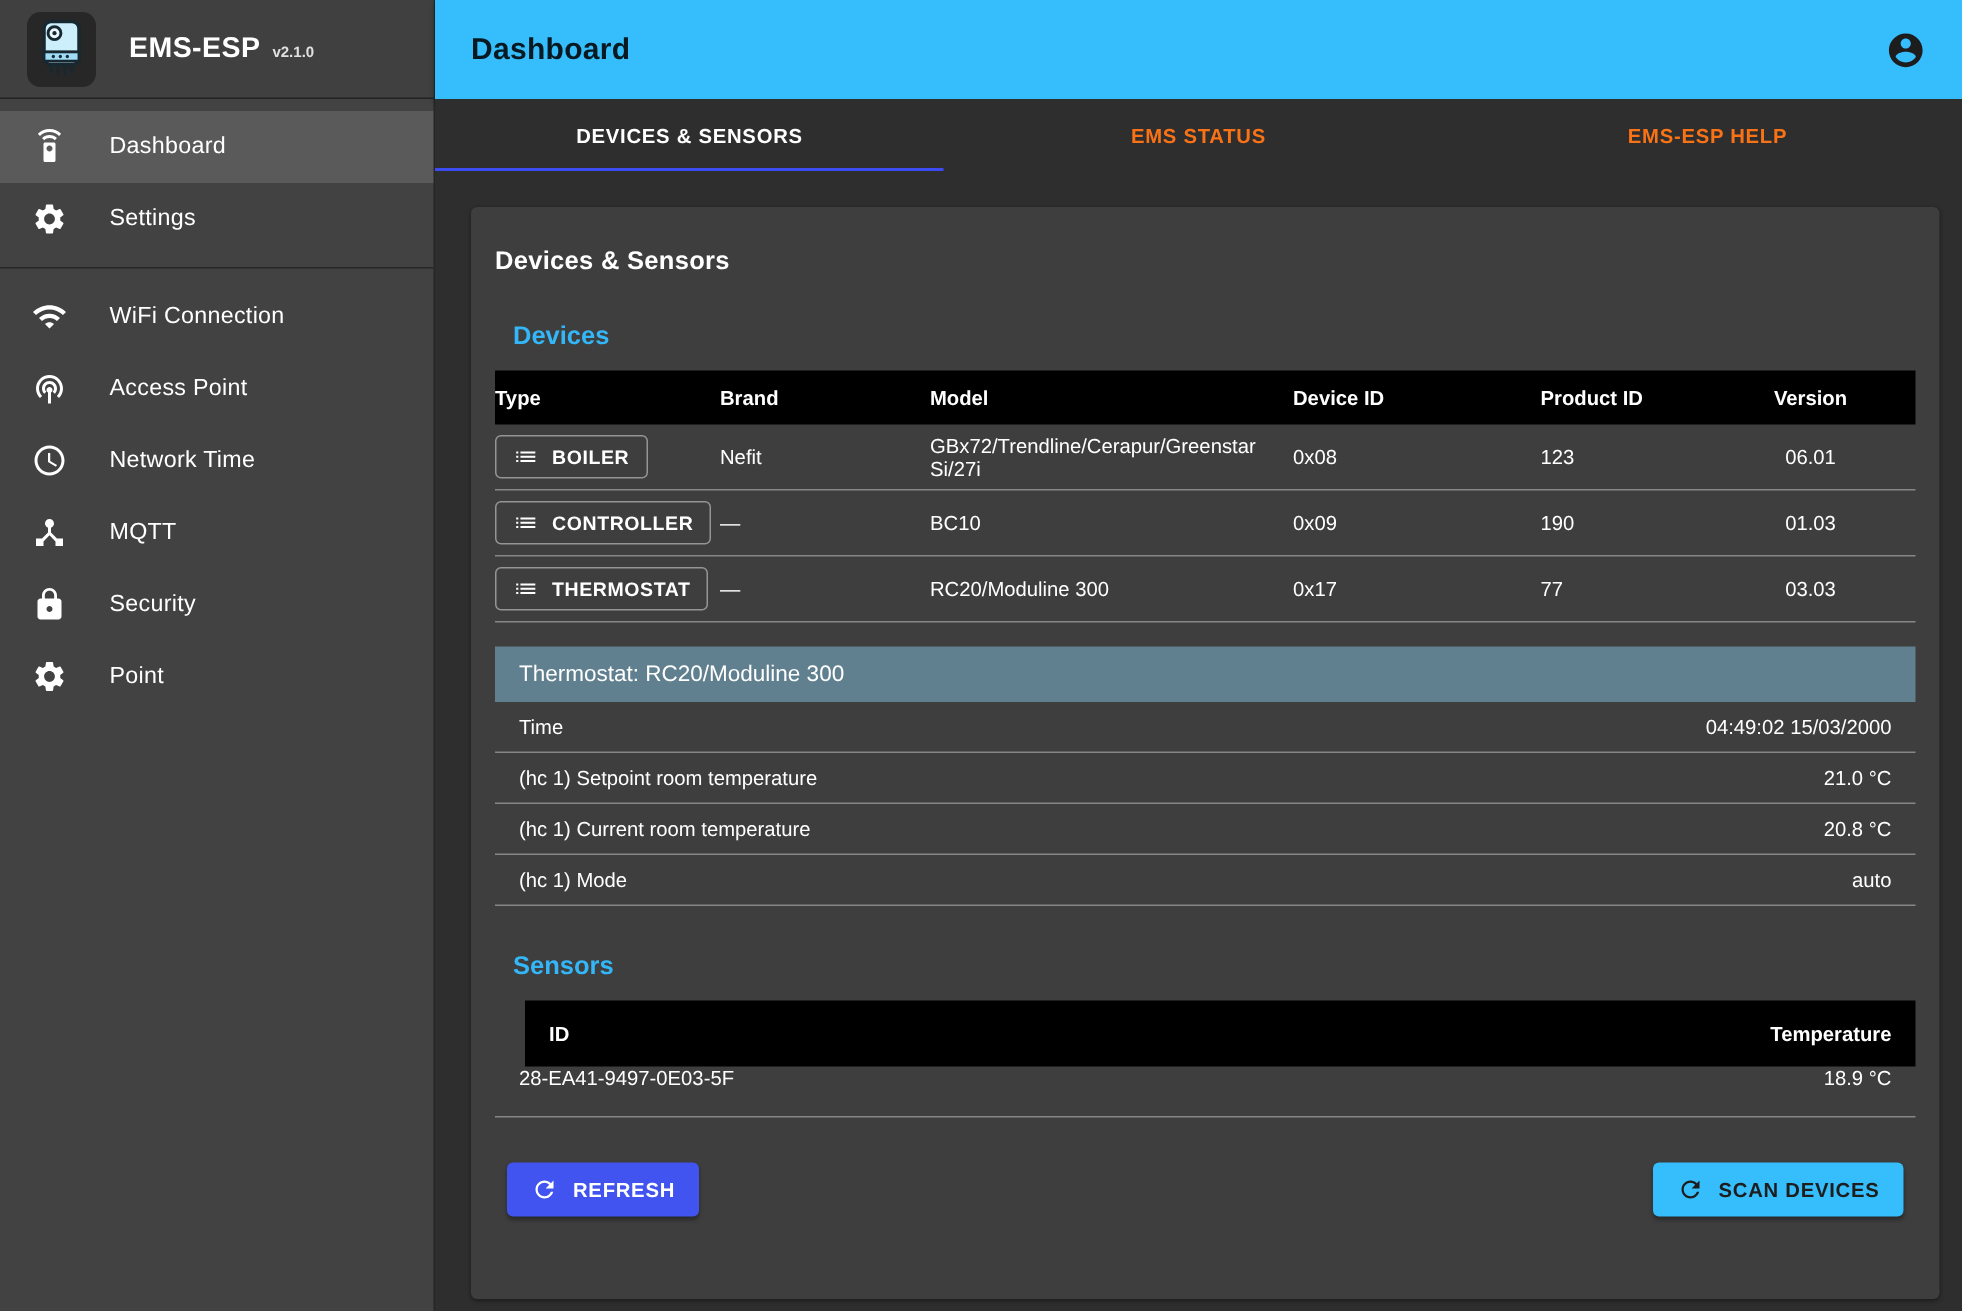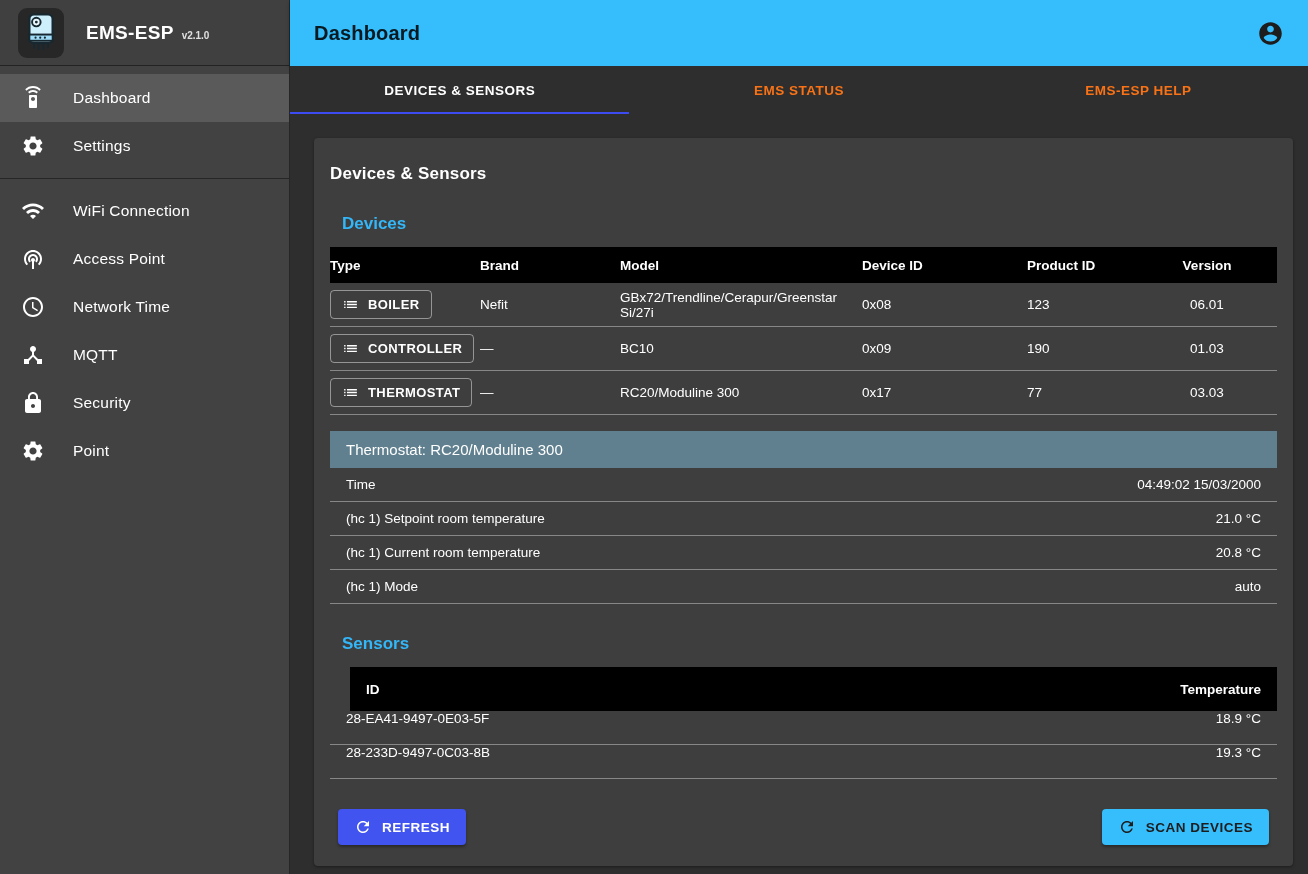--- a/index.html
+++ b/index.html
@@ -328,24 +328,20 @@
 
       <div>
         <div class="sens-header">
           <span>ID</span>
           <span>Temperature</span>
         </div>
         <div class="sens-row">
           <span>28-EA41-9497-0E03-5F</span>
           <span>18.9 °C</span>
         </div>
-        <div class="sens-row">
-          <span>28-233D-9497-0C03-8B</span>
-          <span>19.3 °C</span>
-        </div>
       </div>
 
       <div class="actions">
         <button class="btn btn-refresh">
           <svg width="18" height="18" viewBox="0 0 24 24">
               <path d="M17.65 6.35C16.2 4.9 14.21 4 12 4c-4.42 0-7.99 3.58-7.99 8s3.57 8 7.99 8c3.73 0 6.84-2.55 7.73-6h-2.08c-.82 2.33-3.04 4-5.65 4-3.31 0-6-2.69-6-6s2.69-6 6-6c1.66 0 3.14.69 4.22 1.78L13 11h7V4l-2.35 2.35z"></path>
             </svg>
           <span>REFRESH</span>
         </button>
         <button class="btn btn-scan">

